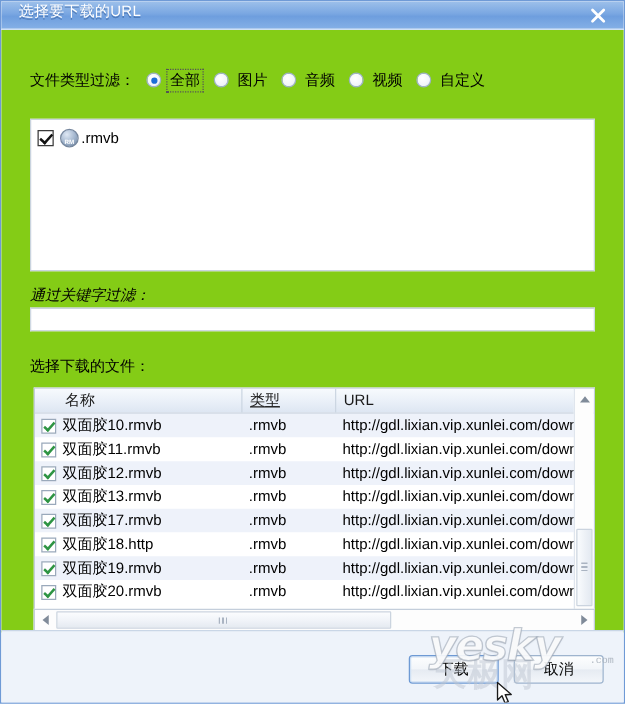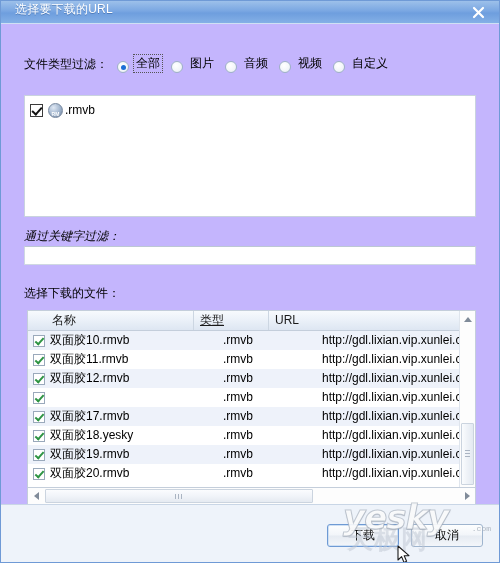--- a/index.html
+++ b/index.html
@@ -51,21 +51,21 @@
     width: 34px; height: 22px;
     display: flex; align-items: center; justify-content: center;
     cursor: pointer;
   }
   .close-btn svg { display: block; }
 
   
   .content {
     position: relative;
     height: 482px;
-    background: #c4b5fd;
+    background: #84cc16;
     padding: 0;
   }
 
   .label {
     font-size: 12px;
     color: #000;
     white-space: nowrap;
   }
 
   
@@ -73,21 +73,21 @@
     position: absolute;
     left: 23px; top: 31px;
     display: flex;
     align-items: center;
     height: 18px;
   }
   .filter-row .label { margin-right: 8px; }
 
   .radio-item {
     display: flex;
-    align-items: flex-end;
+    align-items: center;
     margin-right: 6px;
     cursor: pointer;
     height: 18px;
     padding: 0 1px;
   }
   .radio-item .radio-dot {
     width: 12px; height: 12px;
     border-radius: 50%;
     box-sizing: border-box;
     margin-right: 4px;
@@ -228,21 +228,20 @@
   .rows {
     position: relative;
     width: 100%;
   }
   .row {
     display: flex;
     align-items: center;
     height: 19px;
     box-sizing: border-box;
     cursor: default;
-    gap: 24px;
   }
   .row.odd  { background: #eef2fa; }
   .row.even { background: #ffffff; }
   .cell {
     font-size: 12px;
     line-height: 19px;
     height: 19px;
     box-sizing: border-box;
     white-space: nowrap;
     overflow: hidden;
@@ -554,36 +553,37 @@
           <div class="cell name">
             <span class="tick"></span>
             <span>双面胶12.rmvb</span>
           </div>
           <div class="cell type">.rmvb</div>
           <div class="cell url">http://gdl.lixian.vip.xunlei.com/downl</div>
         </div>
         <div class="row even">
           <div class="cell name">
             <span class="tick"></span>
+            <span>双面胶13.rmvb</span>
           </div>
           <div class="cell type">.rmvb</div>
           <div class="cell url">http://gdl.lixian.vip.xunlei.com/downl</div>
         </div>
         <div class="row odd">
           <div class="cell name">
             <span class="tick"></span>
             <span>双面胶17.rmvb</span>
           </div>
           <div class="cell type">.rmvb</div>
           <div class="cell url">http://gdl.lixian.vip.xunlei.com/downl</div>
         </div>
         <div class="row even">
           <div class="cell name">
             <span class="tick"></span>
-            <span>双面胶18.yesky</span>
+            <span>双面胶18.http</span>
           </div>
           <div class="cell type">.rmvb</div>
           <div class="cell url">http://gdl.lixian.vip.xunlei.com/downl</div>
         </div>
         <div class="row odd">
           <div class="cell name">
             <span class="tick"></span>
             <span>双面胶19.rmvb</span>
           </div>
           <div class="cell type">.rmvb</div>

